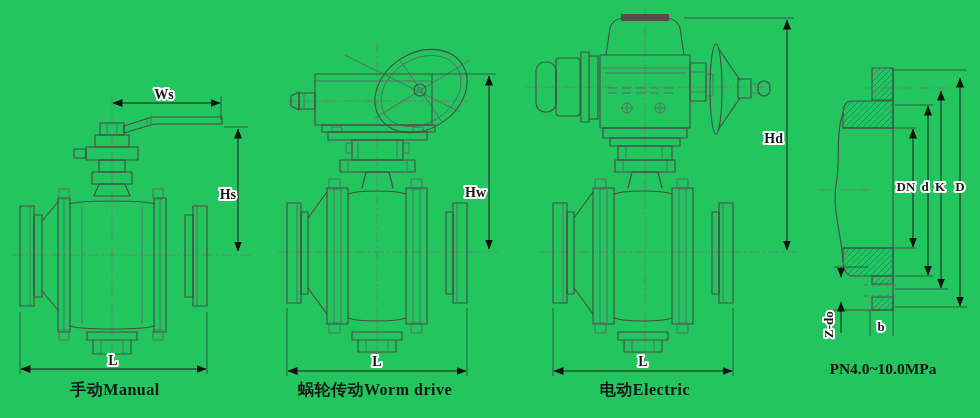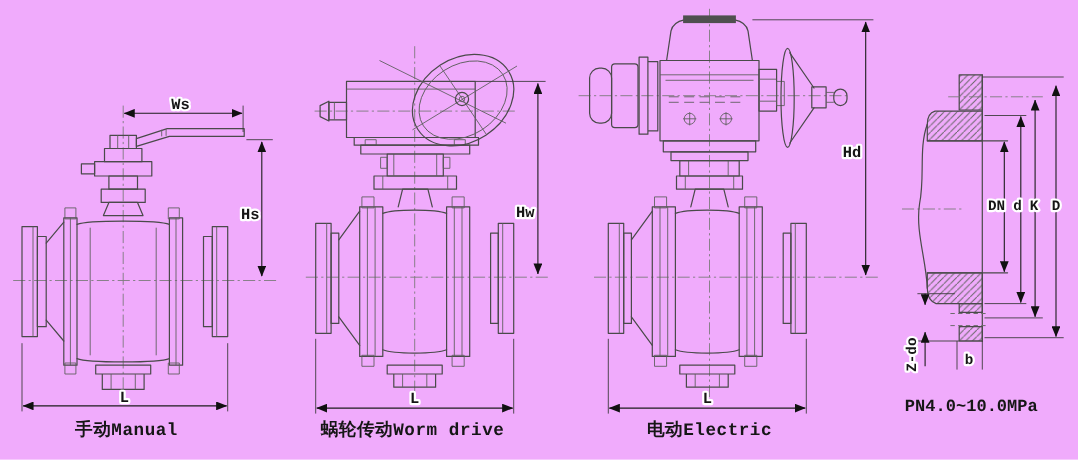--- a/index.html
+++ b/index.html
@@ -1,17 +1,17 @@
 <!DOCTYPE html>
 <html><head>
 <meta charset="utf-8">
 <style>
   html,body{margin:0;padding:0;background:#ffffff;}
-  .sheet{position:relative;width:980px;height:418px;background:#f0abfc;overflow:hidden;
-         font-family:Liberation Mono, monospace;}
+  .sheet{position:relative;width:980px;height:418px;background:#22c55e;overflow:hidden;
+         font-family:Liberation Serif, serif;}
   svg{display:block;}
   .ol{fill:none;stroke:#4a4a4a;stroke-width:1.1;stroke-linejoin:round;stroke-linecap:round;}
   .ol2{fill:none;stroke:#5f5f5f;stroke-width:0.8;stroke-linejoin:round;}
   .hatched{fill:url(#hatch);stroke:#4a4a4a;stroke-width:1.1;stroke-linejoin:round;}
   .cl{fill:none;stroke:#7a7a7a;stroke-width:0.8;stroke-dasharray:11 3 2 3;}
   .hid{fill:none;stroke:#6a6a6a;stroke-width:0.9;stroke-dasharray:4 3;}
   .dim{fill:none;stroke:#1c1c1c;stroke-width:1;}
   .ext{fill:none;stroke:#3a3a3a;stroke-width:0.8;}
   text{fill:#161616;font-weight:bold;}
   .dimtext{font-size:14px;paint-order:stroke;stroke:#ffffff;stroke-width:4px;stroke-linejoin:round;}

